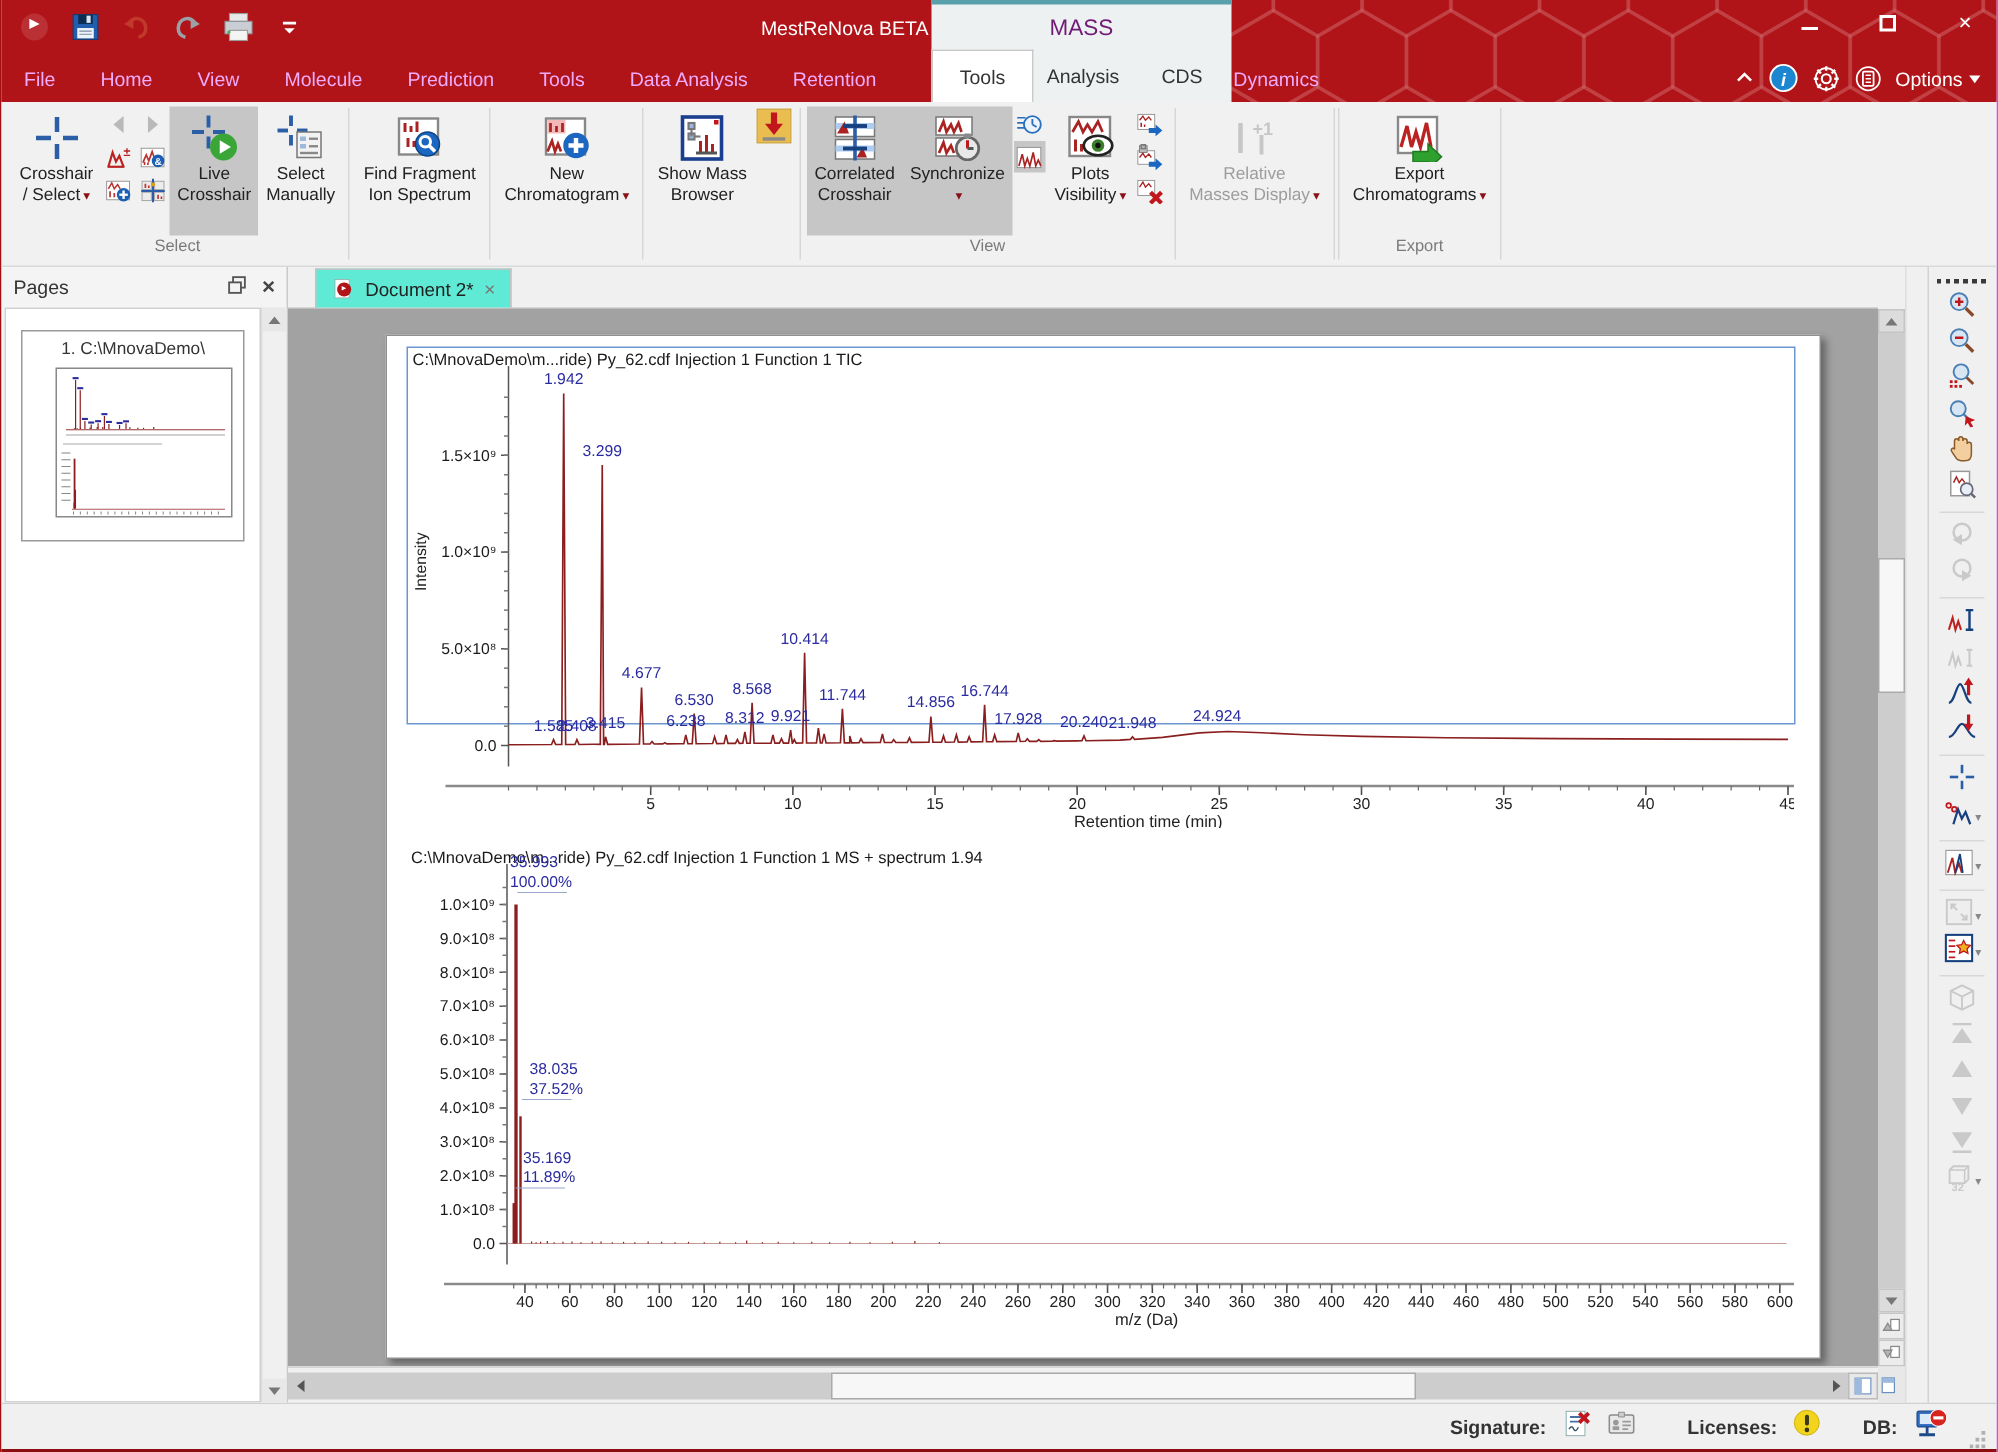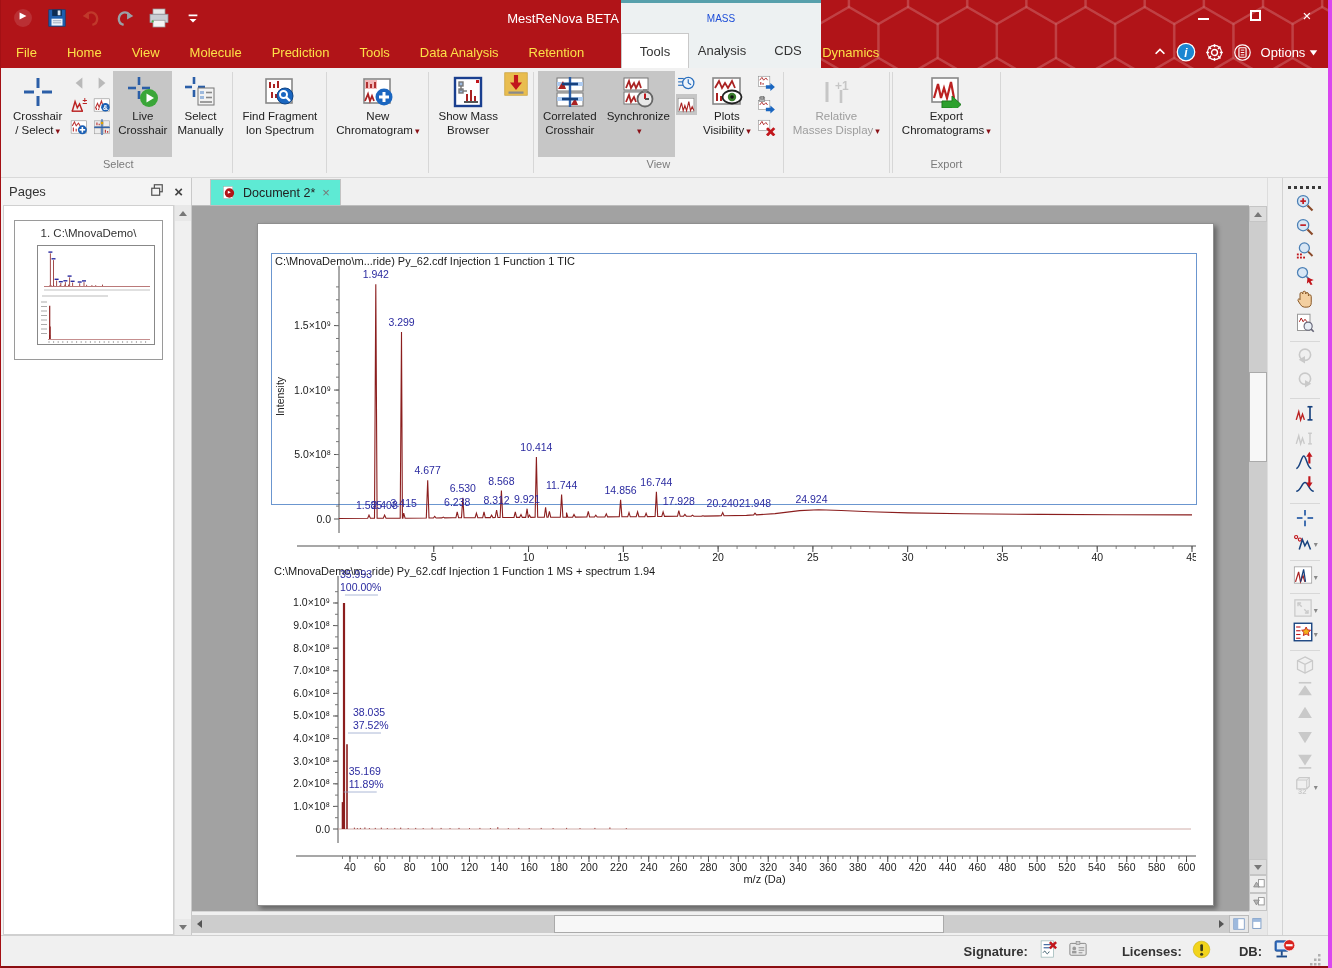--- a/index.html
+++ b/index.html
@@ -1,37 +1,37 @@
 <!DOCTYPE html>
 <html><head>
 <meta charset="utf-8">
 <style>
   *{box-sizing:border-box;margin:0;padding:0}
   html,body{width:1332px;height:968px;overflow:hidden;font-family:"Liberation Sans",sans-serif}
-  #app{position:relative;width:1332px;height:968px;background:#f0f0f0;border-left:1px solid #a31014;border-right:4px solid #d946ef}
+  #app{position:relative;width:1332px;height:968px;background:#f0f0f0;border-left:1px solid #a31014;border-right:1px solid #d946ef}
   
   #header{position:relative;height:68px;background:#b11418;overflow:hidden}
   #hexsvg{position:absolute;left:0;top:0;pointer-events:none}
   #titlebar{position:absolute;left:0;top:0;width:100%;height:36px;display:flex;align-items:center}
   .qa{display:flex;align-items:center;gap:10px;padding-left:10px;z-index:2}
   .qa .qbtn{width:24px;height:24px;display:flex;align-items:center;justify-content:center}
   #apptitle{position:absolute;left:498px;top:0;width:120px;height:36px;display:flex;align-items:center;justify-content:flex-end;color:#fff;font-size:13px;z-index:2}
   .winbtns{position:absolute;right:8px;top:4px;display:flex;gap:26px;z-index:4}
   .winbtn{width:26px;height:22px;display:flex;align-items:center;justify-content:center;color:#fff;font-size:15px}
   .wb-min{width:11px;height:2px;background:#fff;margin-top:8px}
   .wb-max{width:11px;height:11px;border:2px solid #fff}
   #menubar{position:absolute;left:0;top:36px;width:100%;height:32px;display:flex;align-items:stretch;z-index:2}
-  .mitem{color:#fde047;font-size:13px;display:flex;align-items:center;padding:0 15px}
+  .mitem{color:#f0abfc;font-size:13px;display:flex;align-items:center;padding:0 15px}
   #menu-spacer{width:208px}
   .mright{position:absolute;right:10px;top:36px;height:32px;display:flex;align-items:center;gap:9px;z-index:4}
   .mright .hbtn{display:flex;align-items:center;justify-content:center}
   .opts{color:#fff;font-size:13px}
   
   #massbox{position:absolute;left:620px;top:0;width:200px;height:68px;background:#edf1f2;border-top:3px solid #57a0ac;z-index:3}
-  #mass-title{height:30px;display:flex;align-items:center;justify-content:center;color:#1d4ed8;font-size:10px}
+  #mass-title{height:30px;display:flex;align-items:center;justify-content:center;color:#701a75;font-size:15px}
   #mass-tabs{display:flex;height:35px}
   .mtab{flex:1;display:flex;align-items:center;justify-content:center;font-size:13px;color:#333}
   .mtab.active{background:#fff;border:1px solid #c9c9c9;border-bottom:none}
   
   #ribbon{height:110px;background:#f1f1f1;border-bottom:1px solid #d9d9d9;display:flex;align-items:stretch;padding-left:4px}
   .rgroup{display:flex;flex-direction:column}
   .g-body{display:flex;align-items:flex-start;height:90px;padding:3px 3px 0 3px}
   .g-label{height:17px;text-align:center;font-size:11px;color:#7a7a7a}
   .gsep{width:1px;background:#d7d7d7;margin:4px 1px}
   .rbtn{display:flex;flex-direction:column;align-items:center;padding:3px 5px;min-width:54px;height:86px}
@@ -62,21 +62,21 @@
   .tri-down{width:0;height:0;border-left:4px solid transparent;border-right:4px solid transparent;border-top:5px solid #777}
   .tri-left{width:0;height:0;border-top:4px solid transparent;border-bottom:4px solid transparent;border-right:5px solid #555}
   .tri-right{width:0;height:0;border-top:4px solid transparent;border-bottom:4px solid transparent;border-left:5px solid #555}
   #doc-col{width:1074px;display:flex;flex-direction:column}
   #tabstrip{height:28px;background:#f0f0f0;border-bottom:1px solid #bdbdbd;display:flex;align-items:flex-end;padding-left:18px}
   .doctab{height:26px;background:#5eead4;border:1px solid #c2c2c2;border-bottom:none;display:flex;align-items:center;gap:7px;padding:0 10px;font-size:12.5px;color:#222}
   .tab-x{color:#777;font-size:13px}
   #canvas{height:705px;background:#a2a2a2;position:relative;overflow:hidden}
   #page{position:absolute;left:65px;top:17px;width:957px;height:683px;background:#fff;border:1px solid #8f8f8f;box-shadow:3px 3px 5px rgba(0,0,0,.38)}
   .chart-panel{position:absolute;background:#fff}
-  #tic-panel{left:13px;top:29px;width:926px;height:252px;border:1px solid #6b96cf}
+  #tic-panel{left:13px;top:7px;width:926px;height:252px;border:1px solid #6b96cf}
   #ms-panel{left:13px;top:340px;width:926px;height:330px}
   svg text{font-family:"Liberation Sans",sans-serif}
   #hscroll{height:24px;background:#f0f0f0;display:flex;align-items:center;position:relative;border-top:1px solid #d5d5d5}
   .hs-arrow{width:16px;height:18px;background:#cdcdcd;display:flex;align-items:center;justify-content:center}
   #hs-track{flex:1;height:18px;background:#cdcdcd;position:relative}
   #hs-thumb{position:absolute;left:346px;width:390px;top:0;height:18px;background:#f7f7f7;border:1px solid #aaa}
   #hs-corner{width:20px;height:18px;display:flex;align-items:center;justify-content:center;background:#e8e8e8;border:1px solid #bbb}
   #vscroll{width:18px;background:#f0f0f0;display:flex;flex-direction:column}
   #vs-spacer{height:28px}
   .vs-btn{height:16px;background:#dcdcdc;display:flex;align-items:center;justify-content:center;border:1px solid #c5c5c5}

